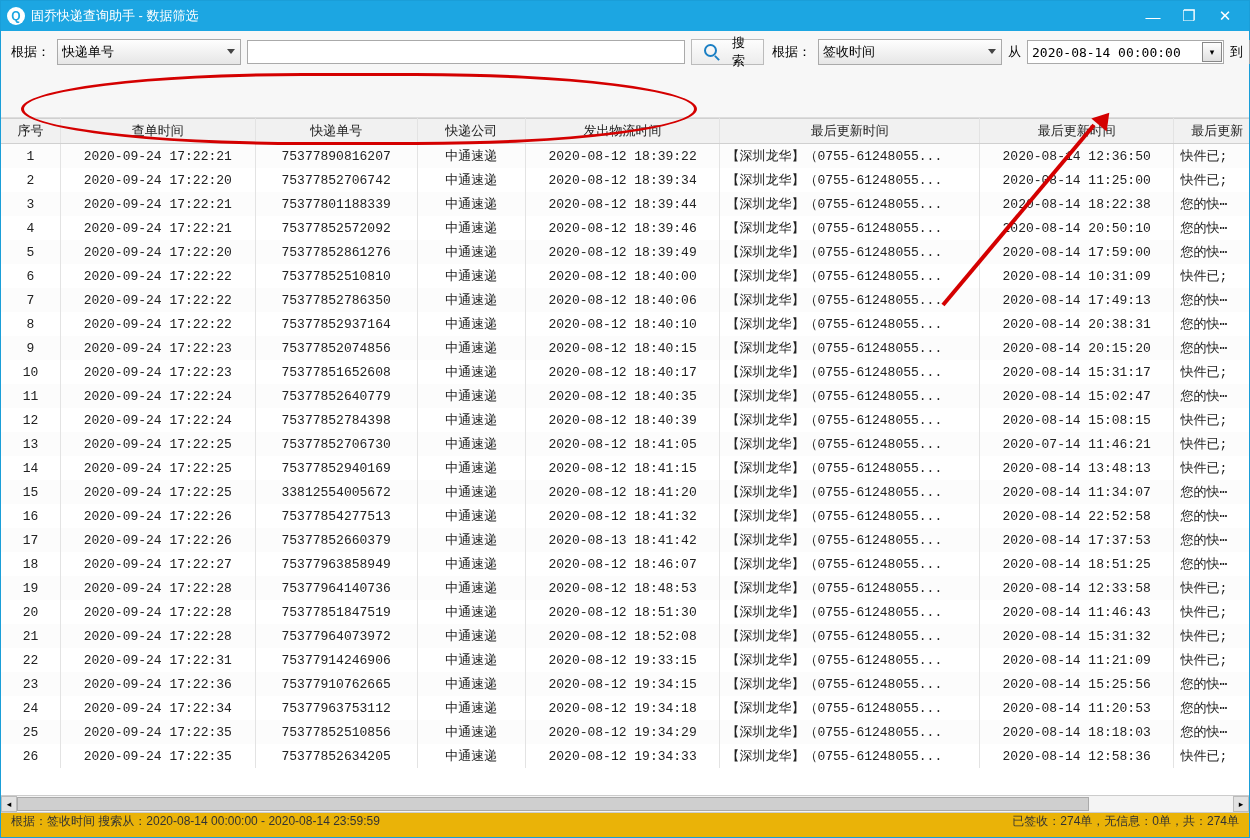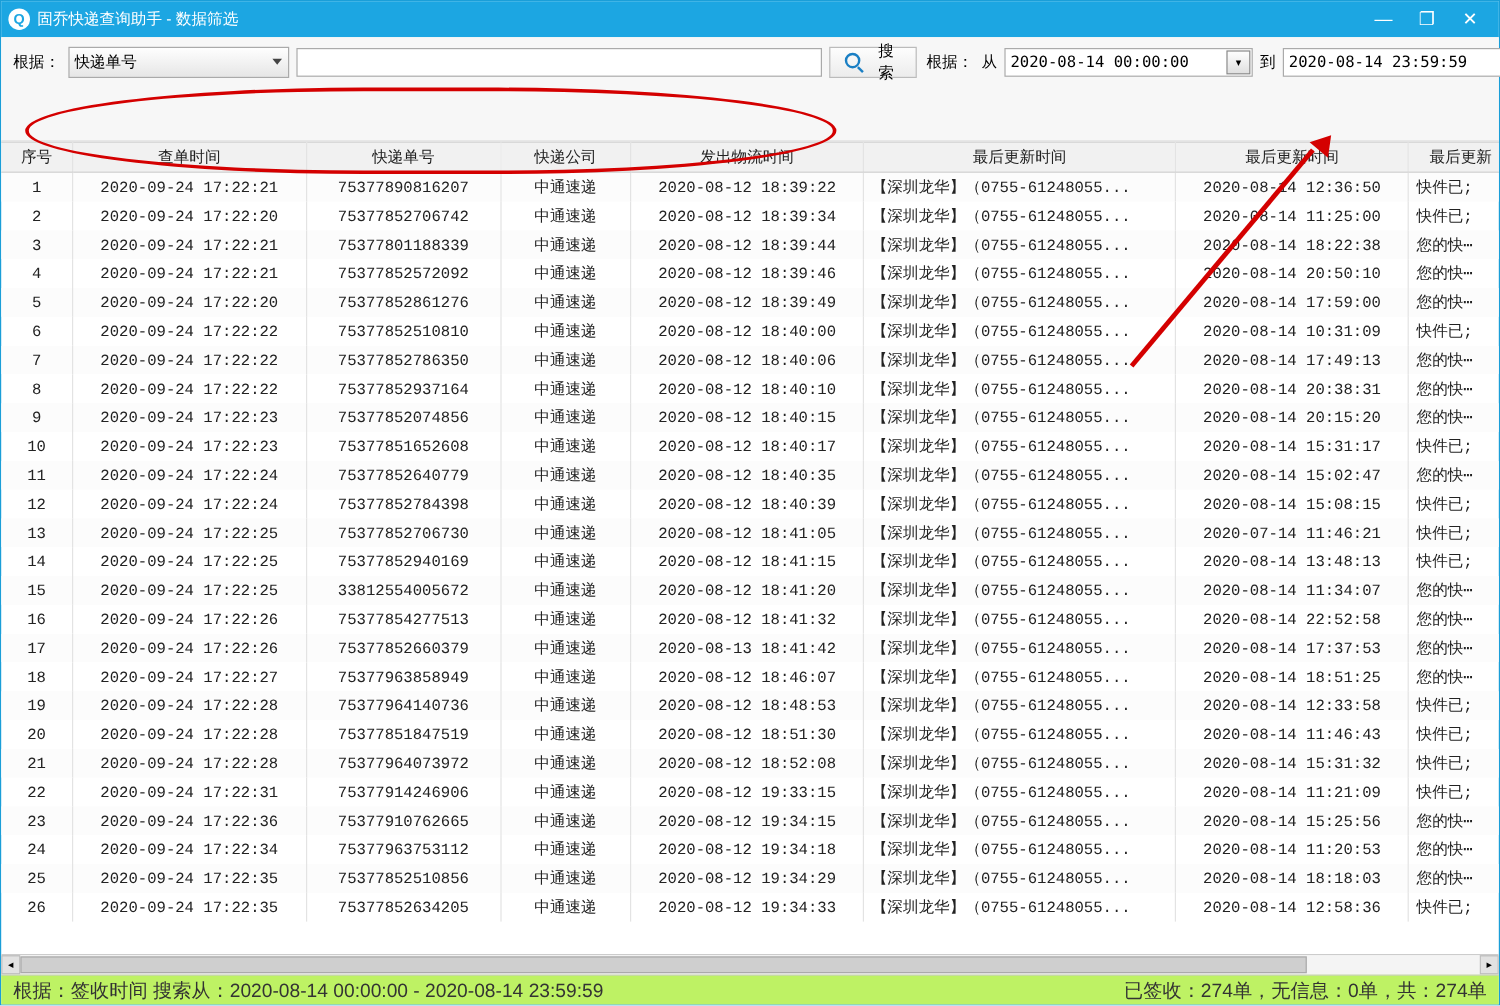--- a/index.html
+++ b/index.html
@@ -11,21 +11,21 @@
   .toolbar{padding:8px 10px;display:flex;gap:6px;align-items:flex-start;border-bottom:1px solid #ddd;background:#f7f7f7}
   .tb-left{display:flex;flex-direction:row;gap:8px}
   .tb-row{display:flex;align-items:center;gap:6px}
   .lbl{min-width:40px}
   .combo{appearance:none;border:1px solid #aaa;height:24px;padding:0 18px 0 4px;background:linear-gradient(#fefefe,#e6e6e6);font-family:inherit;font-size:13px;width:160px;position:relative}
   .combo-wrap{position:relative;display:inline-block}
   .combo-wrap::after{content:"";position:absolute;right:6px;top:10px;border-left:4px solid transparent;border-right:4px solid transparent;border-top:5px solid #444}
   .txt{border:1px solid #aaa;height:22px;padding:0 4px;font-family:inherit;font-size:13px}
   .txt.w440{width:440px}
   .dt-wrap{position:relative;display:inline-block}
-  .dt{border:1px solid #aaa;height:22px;padding:0 36px 0 4px;font-family:Consolas,monospace;font-size:13px;width:165px}
+  .dt{border:1px solid #aaa;height:22px;padding:0 26px 0 4px;font-family:Consolas,monospace;font-size:13px;width:165px}
   .dt-btn{position:absolute;right:2px;top:2px;width:18px;height:18px;border:1px solid #888;background:linear-gradient(#fefefe,#e0e0e0);font-size:9px;display:flex;align-items:center;justify-content:center}
   .btn{height:30px;border:1px solid #bbb;background:linear-gradient(#fdfdfd,#ececec);padding:0 12px;font-family:inherit;font-size:13px;display:inline-flex;align-items:center;gap:6px;cursor:pointer}
   .btn.search{height:26px}
   .icn-search{width:16px;height:16px;position:relative}
   .icn-search::before{content:"";position:absolute;width:9px;height:9px;border:2px solid #1a7fc4;border-radius:50%;top:0;left:0}
   .icn-search::after{content:"";position:absolute;width:2px;height:6px;background:#1a7fc4;transform:rotate(-45deg);bottom:-1px;right:2px}
   .grp{border:1px solid #ccc;padding:6px 10px 8px;position:relative;margin-top:-2px}
   .grp-title{position:absolute;top:-9px;left:8px;background:#14b8a6;padding:0 4px;font-size:12px;color:#333}
   .grp-row{display:flex;align-items:flex-start;gap:8px;margin-top:21px}
   .btn-col{display:flex;flex-direction:column;gap:6px;margin-left:6px}
@@ -37,21 +37,21 @@
   table{border-collapse:collapse;width:1260px;table-layout:fixed;font-size:13px}
   th,td{border-right:1px solid #e3e3e3;padding:3px 6px;white-space:nowrap;overflow:hidden;text-overflow:ellipsis;height:18px}
   th{background:#f1f1f1;border-top:1px solid #d0d0d0;border-bottom:1px solid #d0d0d0;font-weight:normal;color:#222;text-align:center}
   tbody tr:nth-child(odd){background:#fcfcfc}
   td{font-family:Consolas,"Courier New",monospace;color:#222;text-align:center}
   td.left{text-align:left}
   .hscroll{position:absolute;bottom:0;left:0;right:0;height:16px;background:#f0f0f0;border-top:1px solid #ccc;display:flex}
   .hscroll .arr{width:16px;height:16px;background:#e2e2e2;border:1px solid #bbb;box-sizing:border-box;display:flex;align-items:center;justify-content:center;font-size:9px;cursor:pointer}
   .hscroll .track{flex:1;background:#f4f4f4;position:relative}
   .hscroll .thumb{position:absolute;left:0;top:1px;height:12px;width:88%;background:#cfcfcf;border:1px solid #aaa}
-  .statusbar{height:24px;border-top:1px solid #ccc;background:#bef264;display:flex;align-items:flex-end;padding:0 10px;font-size:16px;color:#333;gap:20px}
+  .statusbar{height:24px;border-top:1px solid #ccc;background:#eab308;display:flex;align-items:flex-start;padding:0 10px;font-size:12px;color:#333;gap:20px}
   .statusbar .sp{flex:1}
   .red-ring{position:absolute;border:3px solid #d40000;border-radius:50%/60%;pointer-events:none;z-index:5}
   .red-arrow{position:absolute;z-index:6;pointer-events:none}
   .red-arrow .line{position:absolute;background:#d40000;height:4px;transform-origin:left center}
   .red-arrow .head{position:absolute;width:0;height:0;border-left:16px solid #d40000;border-top:10px solid transparent;border-bottom:10px solid transparent;transform-origin:left center}
 </style>
 </head>
 <body>
 
 <div class="win">
@@ -71,20 +71,21 @@
         <span class="lbl">根据：</span>
         <span class="combo-wrap"><input class="combo" readonly="" value="快递单号" style=""></span>
         <input class="txt w440" style="">
         <button class="btn search">
           <span class="icn-search"></span>
           <span>搜索</span>
         </button>
       </div>
       <div class="tb-row">
         <span class="lbl">根据：</span>
+        <span class="combo-wrap"><input class="combo" readonly="" value="签收时间" style=""></span>
         <span>从</span>
         <span class="dt-wrap">
           <input class="dt" value="2020-08-14 00:00:00" style="">
           <span class="dt-btn">▾</span>
         </span>
         <span>到</span>
         <span class="dt-wrap">
           <input class="dt" value="2020-08-14 23:59:59" style="">
           <span class="dt-btn">▾</span>
         </span>

